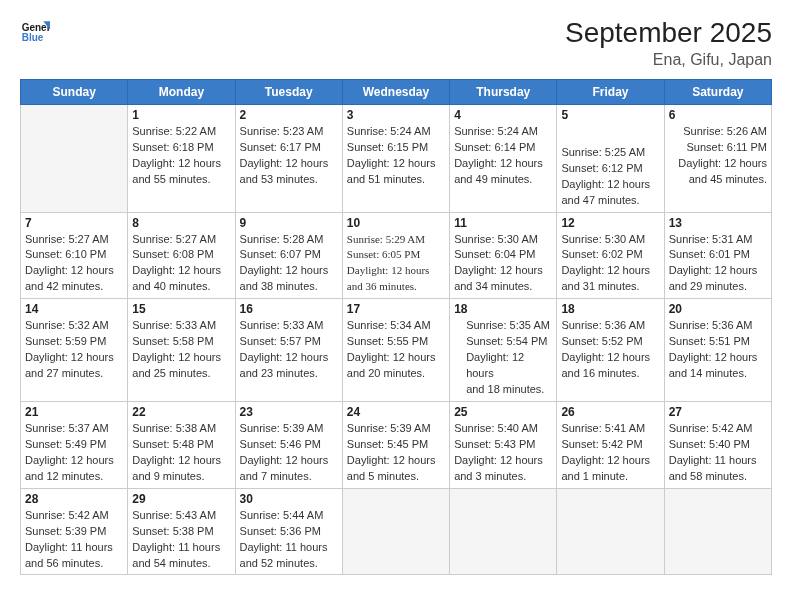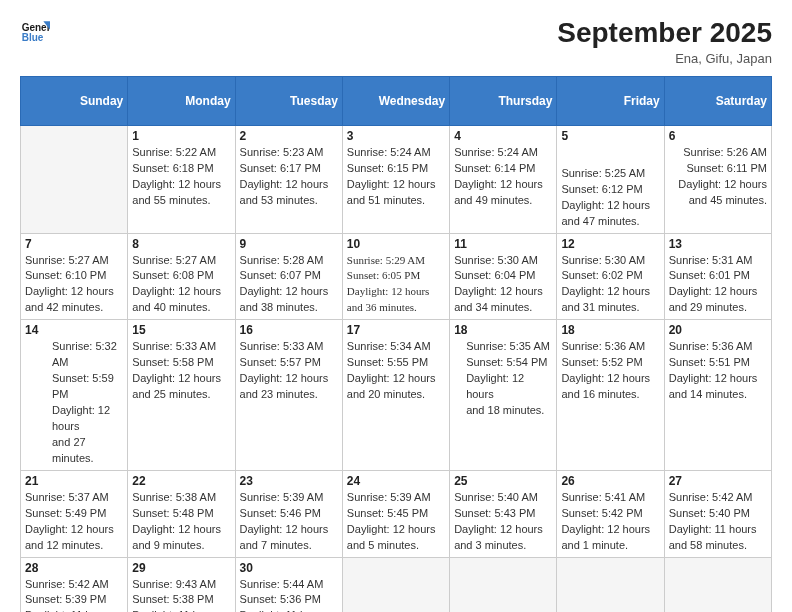--- a/index.html
+++ b/index.html
@@ -29,41 +29,41 @@
     }
     .logo-icon {
       width: 30px;
       height: 30px;
     }
     .title-block {
       text-align: right;
     }
     .month-title {
       font-size: 28px;
-      font-weight: bold;
+      font-weight: normal;
       color: #222;
       line-height: 1.1;
     }
     .location {
-      font-size: 13px;
+      font-size: 16px;
       color: #555;
       margin-top: 2px;
     }
     .calendar {
       width: 100%;
       border-collapse: collapse;
       table-layout: fixed;
     }
     .calendar th {
       background: #3a7cc7;
       color: #fff;
       font-size: 12px;
       font-weight: bold;
-      padding: 17px 4px;
-      text-align: right;
+      padding: 5px 4px;
+      text-align: center;
       border: 1px solid #2a6ab5;
     }
     .calendar td {
       border: 1px solid #ccc;
       vertical-align: top;
       padding: 3px 4px;
       font-size: 9.5px;
       color: #333;
       height: 82px;
       background: #fff;
@@ -208,21 +208,21 @@
             <span class="day-number">13</span>
             <div class="day-info" style="white-space: pre-line;">Sunrise: 5:31 AM
 Sunset: 6:01 PM
 Daylight: 12 hours
 and 29 minutes.</div>
           </td>
         </tr>
         <tr>
           <td>
             <span class="day-number">14</span>
-            <div class="day-info" style="white-space: pre-line; margin-left: 27px;">Sunrise: 5:32 AM
+            <div class="day-info" style="white-space: pre-line;">Sunrise: 5:32 AM
 Sunset: 5:59 PM
 Daylight: 12 hours
 and 27 minutes.</div>
           </td>
           <td>
             <span class="day-number">15</span>
             <div class="day-info" style="white-space: pre-line;">Sunrise: 5:33 AM
 Sunset: 5:58 PM
 Daylight: 12 hours
 and 25 minutes.</div>
@@ -317,21 +317,21 @@
         <tr>
           <td>
             <span class="day-number">28</span>
             <div class="day-info" style="white-space: pre-line;">Sunrise: 5:42 AM
 Sunset: 5:39 PM
 Daylight: 11 hours
 and 56 minutes.</div>
           </td>
           <td>
             <span class="day-number">29</span>
-            <div class="day-info" style="white-space: pre-line;">Sunrise: 9:43 AM
+            <div class="day-info" style="white-space: pre-line;">Sunrise: 5:43 AM
 Sunset: 5:38 PM
 Daylight: 11 hours
 and 54 minutes.</div>
           </td>
           <td>
             <span class="day-number">30</span>
             <div class="day-info" style="white-space: pre-line;">Sunrise: 5:44 AM
 Sunset: 5:36 PM
 Daylight: 11 hours
 and 52 minutes.</div>

